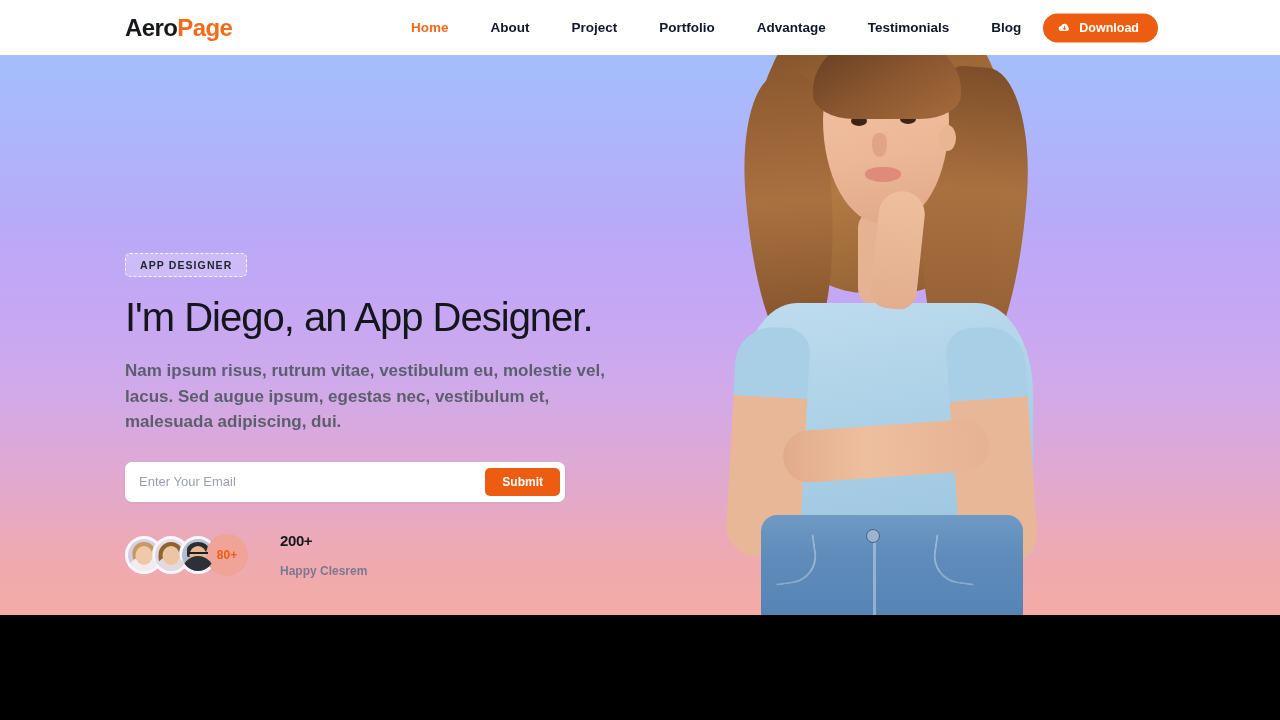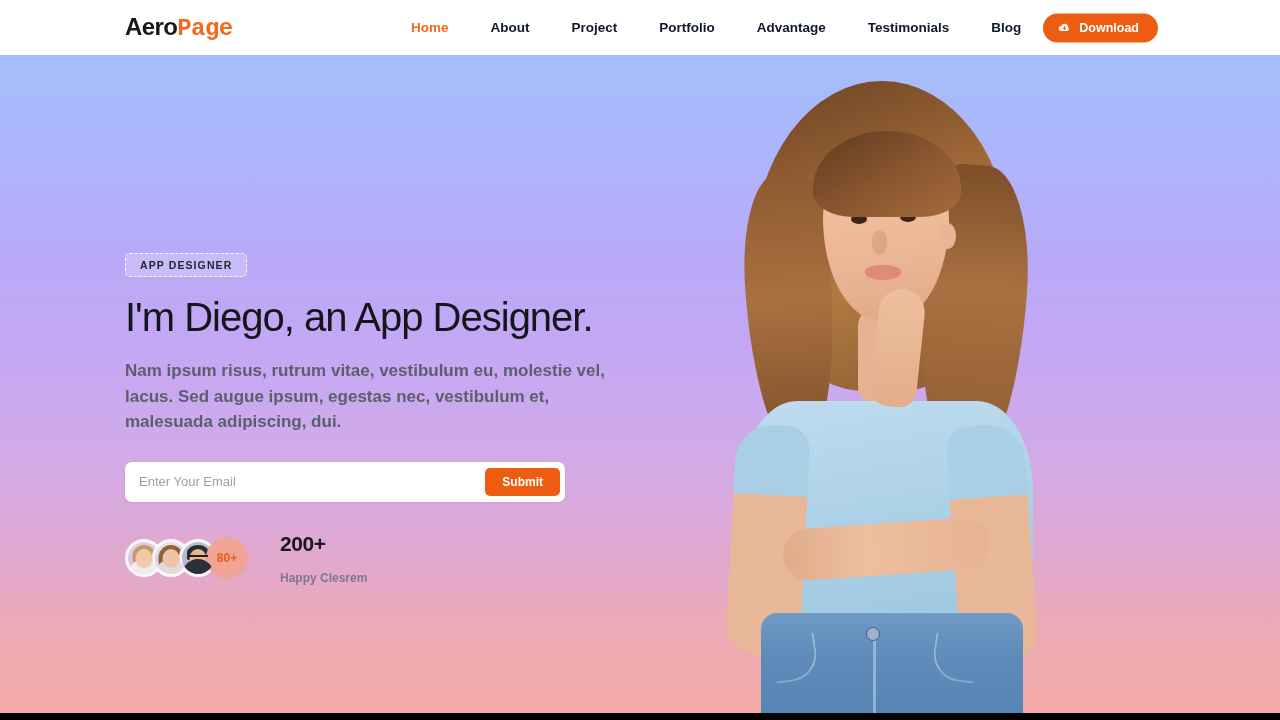--- a/index.html
+++ b/index.html
@@ -13,21 +13,21 @@
   .header{
     position:absolute; top:0; left:0; width:1280px; height:55px;
     background:#ffffff; display:flex; align-items:center; z-index:20;
   }
   .logo{
     position:absolute; left:125px; top:50%; transform:translateY(-50%);
     font-size:24px; font-weight:bold; letter-spacing:-0.6px;
     white-space:nowrap; line-height:1;
   }
   .logo .aero{ color:#17181c; }
-  .logo .page{ color:#f26a1b;font-family:Liberation Mono, monospace; }
+  .logo .page{ color:#f26a1b; }
 
   .nav{
     position:absolute; left:390px; top:50%; transform:translateY(-50%);
     display:flex; align-items:center; gap:0;
   }
   .nav a{
     font-size:13.5px; font-weight:bold; color:#0f172a;
     text-decoration:none; padding:0 21px; white-space:nowrap; line-height:1;
   }
   .nav a.active{ color:#f26a1b; }
@@ -37,21 +37,21 @@
     background:#ec5d12; color:#fff; border:none; border-radius:22px;
     height:29px; padding:0 19px 0 15px;
     display:flex; align-items:center; gap:8px;
     font-size:12.5px; font-weight:bold; cursor:pointer;
     font-family:"Liberation Sans", sans-serif; white-space:nowrap;
   }
   .dl-btn svg{ display:block; }
 
   
   .hero{
-    position:absolute; top:55px; left:0; width:1280px; height:658px;
+    position:absolute; top:55px; left:0; width:1280px; height:560px;
     background:linear-gradient(180deg,
       #a4befb 0%,
       #adb6fb 14%,
       #b8aaf8 30%,
       #c5a7f4 45%,
       #ceaaec 57%,
       #d9a9dd 68%,
       #e4a9c9 79%,
       #eeaab3 89%,
       #f4aba4 100%);
@@ -240,21 +240,21 @@
     top:13px; width:20px; height:5px; z-index:4;
     border-top:2px solid #1d1f24;
   }
   .av-more{
     width:42px; height:42px; border-radius:50%;
     background:#f0a397; color:#ec5d12;
     display:flex; align-items:center; justify-content:center;
     font-size:12px; font-weight:bold; position:relative; z-index:0;
   }
   .stats{ margin-left:32px; }
-  .stat-num{ font-size:21px; font-weight:bold; color:#17181d; letter-spacing:-0.4px; }
+  .stat-num{ font-size:15px; font-weight:bold; color:#17181d; letter-spacing:-0.4px; }
   .stat-lbl{ margin-top:15px; font-size:12px; font-weight:bold; color:#7d7790; }
 
   .bottom-bar{
     position:absolute; left:0; bottom:0; width:1280px; height:7px; background:#000;
   }
 </style>
 </head>
 <body>
 
 <div class="header">

